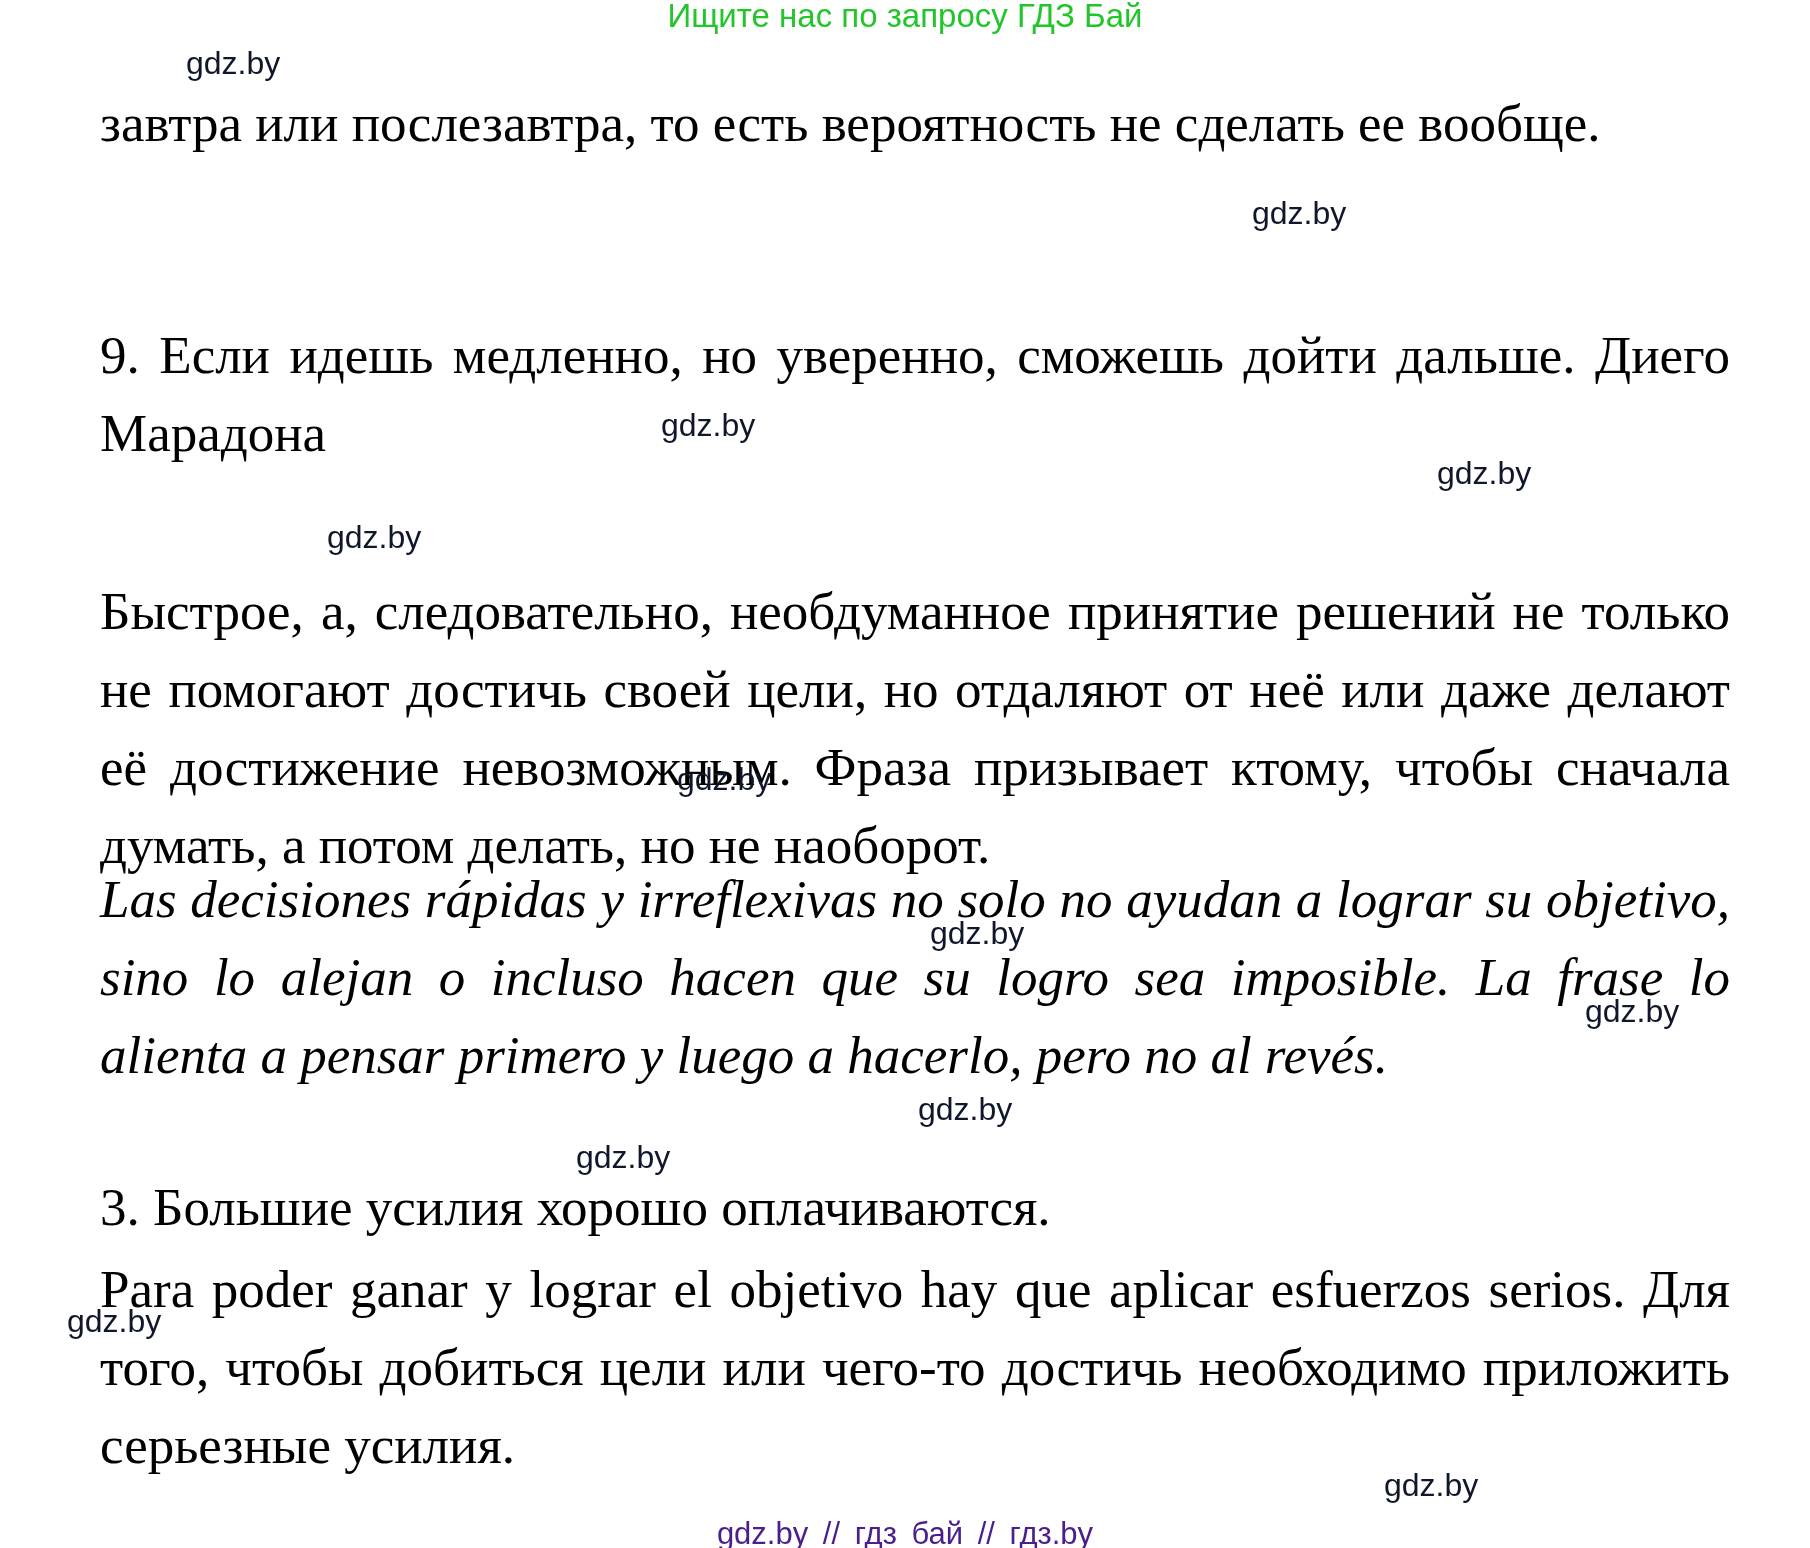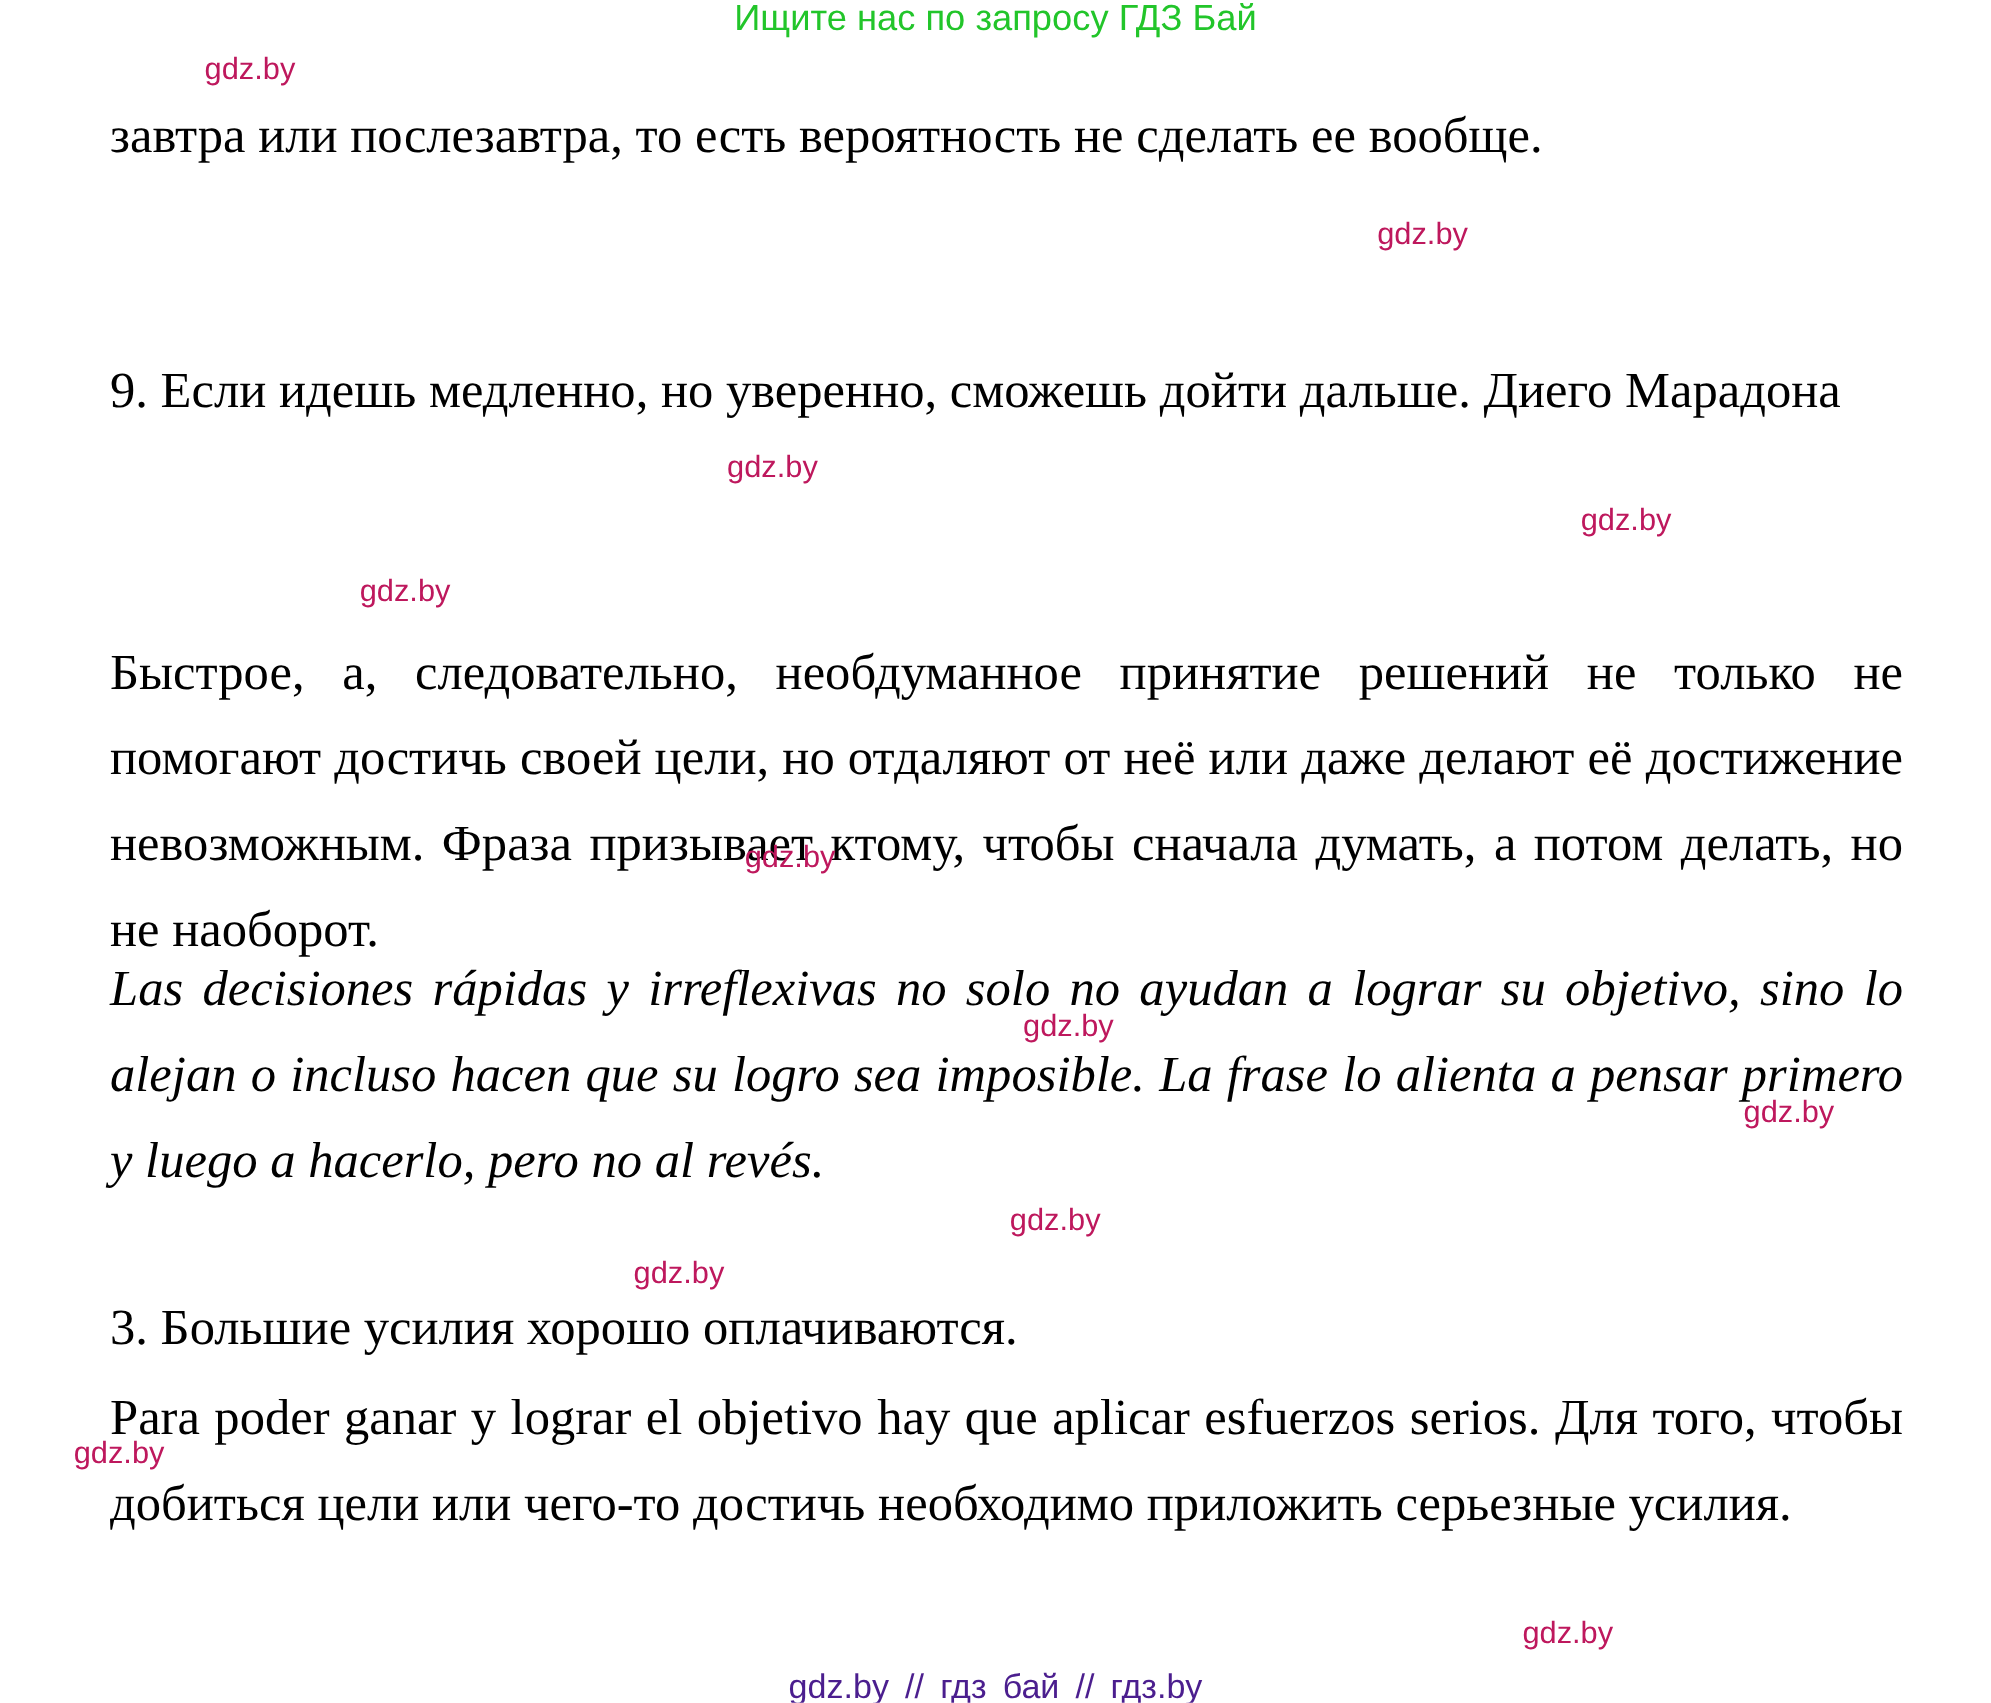--- a/index.html
+++ b/index.html
@@ -4,26 +4,26 @@
 <style>
   html, body { margin: 0; padding: 0; background: #ffffff; }
   body { width: 1810px; height: 1548px; position: relative; overflow: hidden; }
   .top-banner {
     position: absolute; top: 0; left: 0; width: 1810px; text-align: center;
     font-family: "Liberation Sans", sans-serif; font-size: 33px; color: #22c52a;
     line-height: 36px; top: -2px;
   }
   .para {
     position: absolute; left: 100px; width: 1630px;
-    font-family: "Liberation Serif", serif; font-size: 46px; color: #000;
+    font-family: "Liberation Serif", serif; font-size: 53px; color: #000;
     line-height: 78px; text-align: justify; text-align-last: left;
   }
   .wm {
     position: absolute; font-family: "Liberation Sans", sans-serif;
-    font-size: 28px; color: #be185d; line-height: 30px;
+    font-size: 32px; color: #0f172a; line-height: 30px;
   }
   .footer {
     position: absolute; top: 1518px; left: 0; width: 1810px; text-align: center;
     font-family: "Liberation Sans", sans-serif; font-size: 31px; color: #4b1e8e;
     line-height: 32px; word-spacing: 6px;
   }
 </style>
 </head>
 <body>
 

